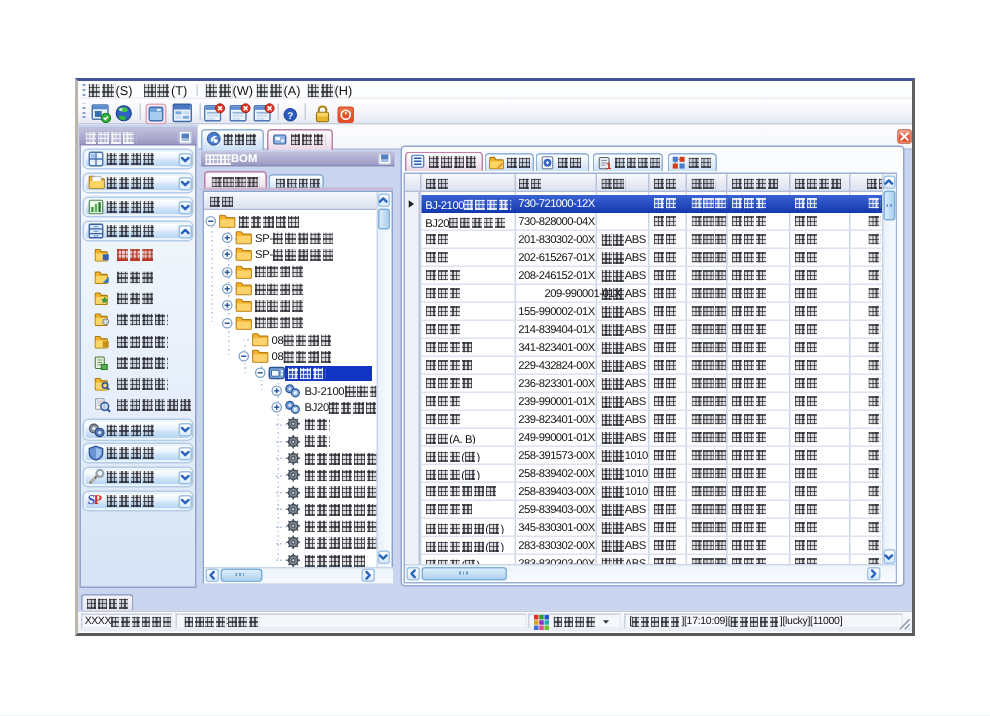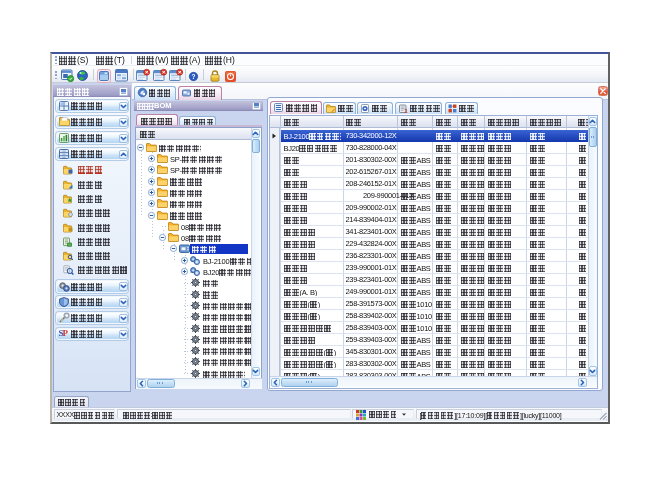--- a/index.html
+++ b/index.html
@@ -564,21 +564,21 @@
     <div style="left:565.5px;top:115.5px;width:1px;height:12.5px;background:#b9c4da"></div>
     <div style="left:565.5px;top:128px;width:1px;height:248px;background:#ccd5e8"></div>
     <div style="left:269.5px;top:128px;width:10.5px;height:248px;background:#eef1f8;border-right:1px solid #b6c1d8"></div>
     <div style="left:269.5px;top:128px;width:318px;height:248.2px;overflow:hidden">
       <div style="position:absolute;left:-269.5px;top:-128px;width:330px;height:420px">
         <div style="left:280.5px;top:129.6px;width:307px;height:12.0px;background:linear-gradient(#3a63d4,#1338ad)"></div>
         <svg style="left:272px;top:132.6px" width="5" height="6" viewBox="0 0 5 6">
           <path d="M0.5 0.5 L4 3 L0.5 5.5Z" fill="#222"></path>
         </svg>
         <div style="left:283.5px;top:131.79999999999998px;width:58px;height:8px;white-space:nowrap;overflow:hidden;line-height:8px"><span style="font-size:7.5px;color:#fff;line-height:9px;vertical-align:middle;letter-spacing:-0.3px">BJ-2100</span><span class="z zw" style="width:31.2px;height:7.5px;-webkit-mask-image:repeating-linear-gradient(90deg,#000 0 6.5px,transparent 6.5px 7.8px);"></span></div>
-        <div style="left:345.5px;top:131.79999999999998px;width:52px;height:8px;white-space:nowrap;overflow:hidden;font-size:7.5px;line-height:8px"><span style="font-size:7.5px;color:#fff;line-height:8px;vertical-align:middle;letter-spacing:-0.35px">730-342000-12X</span></div>
+        <div style="left:345.5px;top:131.79999999999998px;width:52px;height:8px;white-space:nowrap;overflow:hidden;font-size:7.5px;line-height:8px"><span style="font-size:7.5px;color:#fff;line-height:8px;vertical-align:middle;letter-spacing:-0.35px">730-721000-12X</span></div>
         <div style="left:436px;top:131.79999999999998px;width:18px;height:8px;line-height:8px"><span class="z zw" style="width:16px;height:7.5px;-webkit-mask-image:repeating-linear-gradient(90deg,#000 0 6.7px,transparent 6.7px 8px);"></span></div>
         <div style="left:461px;top:131.79999999999998px;width:26px;height:8px;line-height:8px"><span class="z zw" style="width:24px;height:7.5px;-webkit-mask-image:repeating-linear-gradient(90deg,#000 0 6.7px,transparent 6.7px 8px);"></span></div>
         <div style="left:488px;top:131.79999999999998px;width:26px;height:8px;line-height:8px"><span class="z zw" style="width:24px;height:7.5px;-webkit-mask-image:repeating-linear-gradient(90deg,#000 0 6.7px,transparent 6.7px 8px);"></span></div>
         <div style="left:530px;top:131.79999999999998px;width:18px;height:8px;line-height:8px"><span class="z zw" style="width:16px;height:7.5px;-webkit-mask-image:repeating-linear-gradient(90deg,#000 0 6.7px,transparent 6.7px 8px);"></span></div>
         <div style="left:578.5px;top:131.79999999999998px;width:8px;height:8px;line-height:8px"><span class="z zw" style="width:8px;height:7.5px;-webkit-mask-image:repeating-linear-gradient(90deg,#000 0 6.7px,transparent 6.7px 8px);"></span></div>
         <div style="left:280.5px;top:152.6px;width:307px;height:1px;background:#dce3f0"></div>
         <div style="left:283.5px;top:143.79999999999998px;width:58px;height:8px;white-space:nowrap;overflow:hidden;line-height:8px"><span style="font-size:7.5px;color:#111;line-height:9px;vertical-align:middle;letter-spacing:-0.3px">BJ20</span><span class="z zk" style="width:39.0px;height:7.5px;-webkit-mask-image:repeating-linear-gradient(90deg,#000 0 6.5px,transparent 6.5px 7.8px);"></span></div>
         <div style="left:345.5px;top:143.79999999999998px;width:52px;height:8px;white-space:nowrap;overflow:hidden;font-size:7.5px;line-height:8px"><span style="font-size:7.5px;color:#111;line-height:8px;vertical-align:middle;letter-spacing:-0.35px">730-828000-04X</span></div>
         <div style="left:436px;top:143.79999999999998px;width:18px;height:8px;line-height:8px"><span class="z zk" style="width:16px;height:7.5px;-webkit-mask-image:repeating-linear-gradient(90deg,#000 0 6.7px,transparent 6.7px 8px);"></span></div>
         <div style="left:461px;top:143.79999999999998px;width:26px;height:8px;line-height:8px"><span class="z zk" style="width:24px;height:7.5px;-webkit-mask-image:repeating-linear-gradient(90deg,#000 0 6.7px,transparent 6.7px 8px);"></span></div>
@@ -616,21 +616,21 @@
         <div style="left:283.5px;top:191.79999999999998px;width:58px;height:8px;white-space:nowrap;overflow:hidden;line-height:8px"><span class="z zk" style="width:24px;height:7.5px;-webkit-mask-image:repeating-linear-gradient(90deg,#000 0 6.7px,transparent 6.7px 8px);"></span></div>
         <div style="left:363px;top:191.79999999999998px;width:52px;height:8px;white-space:nowrap;overflow:hidden;font-size:7.5px;line-height:8px"><span style="font-size:7.5px;color:#111;line-height:8px;vertical-align:middle;letter-spacing:-0.35px">209-990001-01X</span></div>
         <div style="left:400.5px;top:191.79999999999998px;width:33px;height:8px;white-space:nowrap;overflow:hidden;line-height:8px"><span class="z zk" style="width:16px;height:7.5px;-webkit-mask-image:repeating-linear-gradient(90deg,#000 0 6.7px,transparent 6.7px 8px);"></span><span style="font-size:7.5px;color:#111;line-height:8px;vertical-align:middle;letter-spacing:-0.35px">ABS</span></div>
         <div style="left:436px;top:191.79999999999998px;width:18px;height:8px;line-height:8px"><span class="z zk" style="width:16px;height:7.5px;-webkit-mask-image:repeating-linear-gradient(90deg,#000 0 6.7px,transparent 6.7px 8px);"></span></div>
         <div style="left:461px;top:191.79999999999998px;width:26px;height:8px;line-height:8px"><span class="z zk" style="width:24px;height:7.5px;-webkit-mask-image:repeating-linear-gradient(90deg,#000 0 6.7px,transparent 6.7px 8px);"></span></div>
         <div style="left:488px;top:191.79999999999998px;width:26px;height:8px;line-height:8px"><span class="z zk" style="width:24px;height:7.5px;-webkit-mask-image:repeating-linear-gradient(90deg,#000 0 6.7px,transparent 6.7px 8px);"></span></div>
         <div style="left:530px;top:191.79999999999998px;width:18px;height:8px;line-height:8px"><span class="z zk" style="width:16px;height:7.5px;-webkit-mask-image:repeating-linear-gradient(90deg,#000 0 6.7px,transparent 6.7px 8px);"></span></div>
         <div style="left:578.5px;top:191.79999999999998px;width:8px;height:8px;line-height:8px"><span class="z zk" style="width:8px;height:7.5px;-webkit-mask-image:repeating-linear-gradient(90deg,#000 0 6.7px,transparent 6.7px 8px);"></span></div>
         <div style="left:280.5px;top:212.6px;width:307px;height:1px;background:#dce3f0"></div>
         <div style="left:283.5px;top:203.79999999999998px;width:58px;height:8px;white-space:nowrap;overflow:hidden;line-height:8px"><span class="z zk" style="width:24px;height:7.5px;-webkit-mask-image:repeating-linear-gradient(90deg,#000 0 6.7px,transparent 6.7px 8px);"></span></div>
-        <div style="left:345.5px;top:203.79999999999998px;width:52px;height:8px;white-space:nowrap;overflow:hidden;font-size:7.5px;line-height:8px"><span style="font-size:7.5px;color:#111;line-height:8px;vertical-align:middle;letter-spacing:-0.35px">209-990002-01X</span></div>
+        <div style="left:345.5px;top:203.79999999999998px;width:52px;height:8px;white-space:nowrap;overflow:hidden;font-size:7.5px;line-height:8px"><span style="font-size:7.5px;color:#111;line-height:8px;vertical-align:middle;letter-spacing:-0.35px">155-990002-01X</span></div>
         <div style="left:400.5px;top:203.79999999999998px;width:33px;height:8px;white-space:nowrap;overflow:hidden;line-height:8px"><span class="z zk" style="width:16px;height:7.5px;-webkit-mask-image:repeating-linear-gradient(90deg,#000 0 6.7px,transparent 6.7px 8px);"></span><span style="font-size:7.5px;color:#111;line-height:8px;vertical-align:middle;letter-spacing:-0.35px">ABS</span></div>
         <div style="left:436px;top:203.79999999999998px;width:18px;height:8px;line-height:8px"><span class="z zk" style="width:16px;height:7.5px;-webkit-mask-image:repeating-linear-gradient(90deg,#000 0 6.7px,transparent 6.7px 8px);"></span></div>
         <div style="left:461px;top:203.79999999999998px;width:26px;height:8px;line-height:8px"><span class="z zk" style="width:24px;height:7.5px;-webkit-mask-image:repeating-linear-gradient(90deg,#000 0 6.7px,transparent 6.7px 8px);"></span></div>
         <div style="left:488px;top:203.79999999999998px;width:26px;height:8px;line-height:8px"><span class="z zk" style="width:24px;height:7.5px;-webkit-mask-image:repeating-linear-gradient(90deg,#000 0 6.7px,transparent 6.7px 8px);"></span></div>
         <div style="left:530px;top:203.79999999999998px;width:18px;height:8px;line-height:8px"><span class="z zk" style="width:16px;height:7.5px;-webkit-mask-image:repeating-linear-gradient(90deg,#000 0 6.7px,transparent 6.7px 8px);"></span></div>
         <div style="left:578.5px;top:203.79999999999998px;width:8px;height:8px;line-height:8px"><span class="z zk" style="width:8px;height:7.5px;-webkit-mask-image:repeating-linear-gradient(90deg,#000 0 6.7px,transparent 6.7px 8px);"></span></div>
         <div style="left:280.5px;top:224.6px;width:307px;height:1px;background:#dce3f0"></div>
         <div style="left:283.5px;top:215.79999999999998px;width:58px;height:8px;white-space:nowrap;overflow:hidden;line-height:8px"><span class="z zk" style="width:24px;height:7.5px;-webkit-mask-image:repeating-linear-gradient(90deg,#000 0 6.7px,transparent 6.7px 8px);"></span></div>
         <div style="left:345.5px;top:215.79999999999998px;width:52px;height:8px;white-space:nowrap;overflow:hidden;font-size:7.5px;line-height:8px"><span style="font-size:7.5px;color:#111;line-height:8px;vertical-align:middle;letter-spacing:-0.35px">214-839404-01X</span></div>
         <div style="left:400.5px;top:215.79999999999998px;width:33px;height:8px;white-space:nowrap;overflow:hidden;line-height:8px"><span class="z zk" style="width:16px;height:7.5px;-webkit-mask-image:repeating-linear-gradient(90deg,#000 0 6.7px,transparent 6.7px 8px);"></span><span style="font-size:7.5px;color:#111;line-height:8px;vertical-align:middle;letter-spacing:-0.35px">ABS</span></div>

